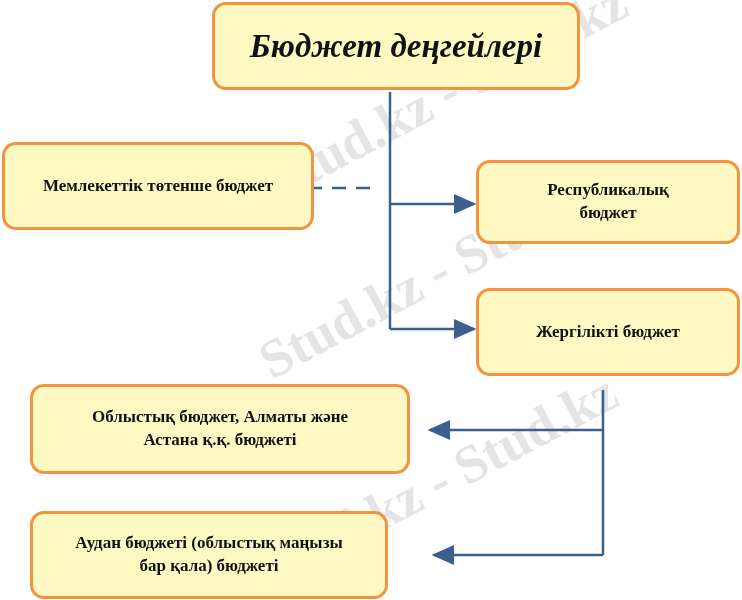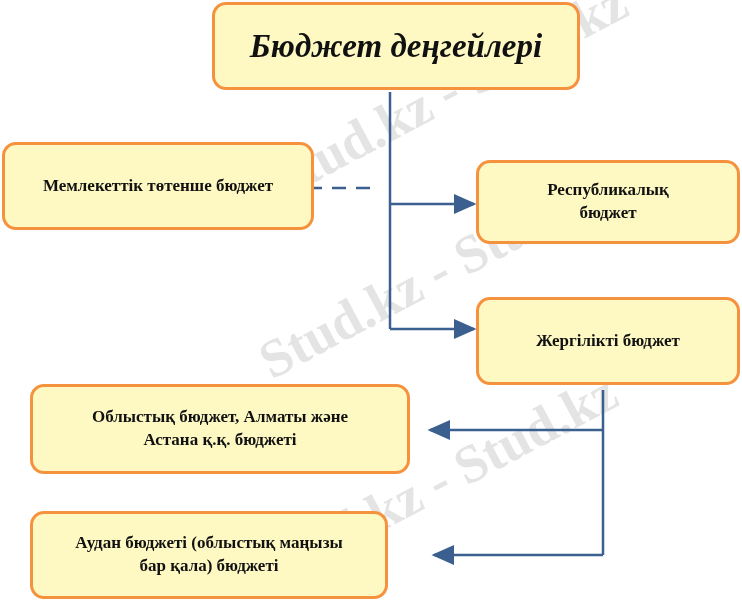--- a/index.html
+++ b/index.html
@@ -29,15 +29,15 @@
     <line x1="370" y1="188" x2="280" y2="188" stroke-dasharray="14,10" marker-end="url(#ah)"></line>
     <line x1="603" y1="390" x2="603" y2="555"></line>
     <line x1="603" y1="430" x2="430" y2="430" marker-end="url(#ah)"></line>
     <line x1="603" y1="555" x2="434" y2="555" marker-end="url(#ah)"></line>
   </g>
 </svg>
 
 <div class="box title" style="left:212px;top:2px;width:368px;height:88px;">Бюджет деңгейлері</div>
 <div class="box" style="left:2px;top:142px;width:312px;height:88px;">Мемлекеттік төтенше бюджет</div>
 <div class="box" style="left:476px;top:160px;width:264px;height:84px;padding:0 40px;">Республикалық бюджет</div>
-<div class="box" style="left:476px;top:297px;width:264px;height:88px;">Жергілікті бюджет</div>
+<div class="box" style="left:476px;top:288px;width:264px;height:88px;">Жергілікті бюджет</div>
 <div class="box" style="left:30px;top:384px;width:380px;height:90px;padding:0 33px;">Облыстық бюджет, Алматы және Астана қ.қ. бюджеті</div>
 <div class="box" style="left:30px;top:511px;width:358px;height:88px;padding:0 32px;">Аудан бюджеті (облыстық маңызы бар қала) бюджеті</div>
 
 </body></html>

